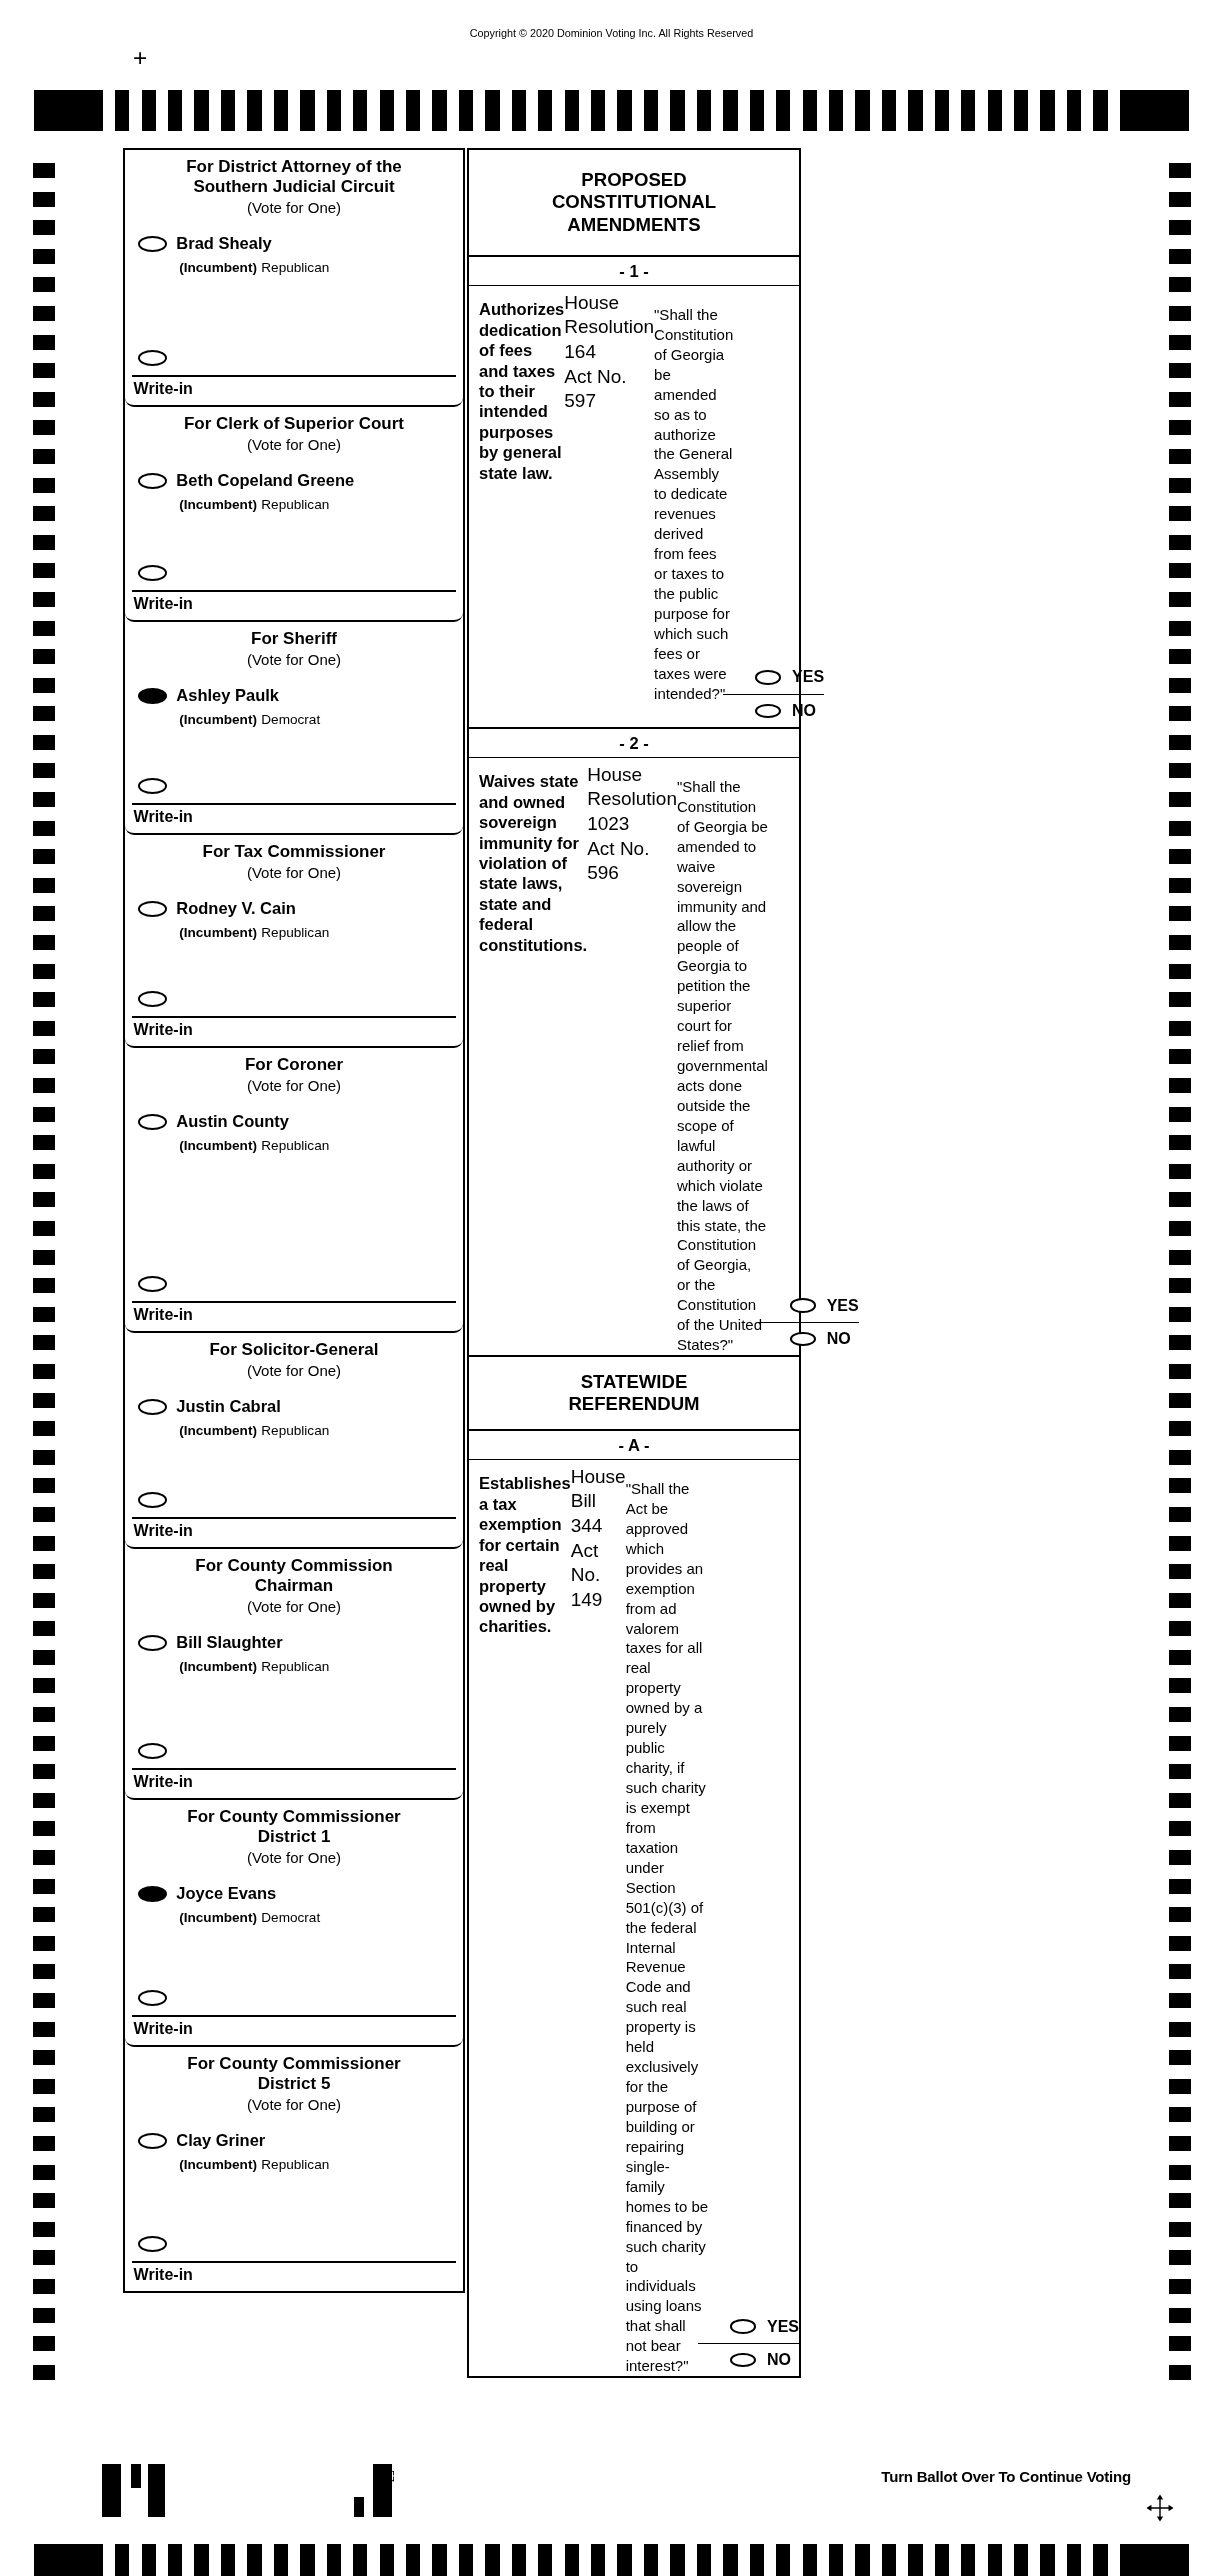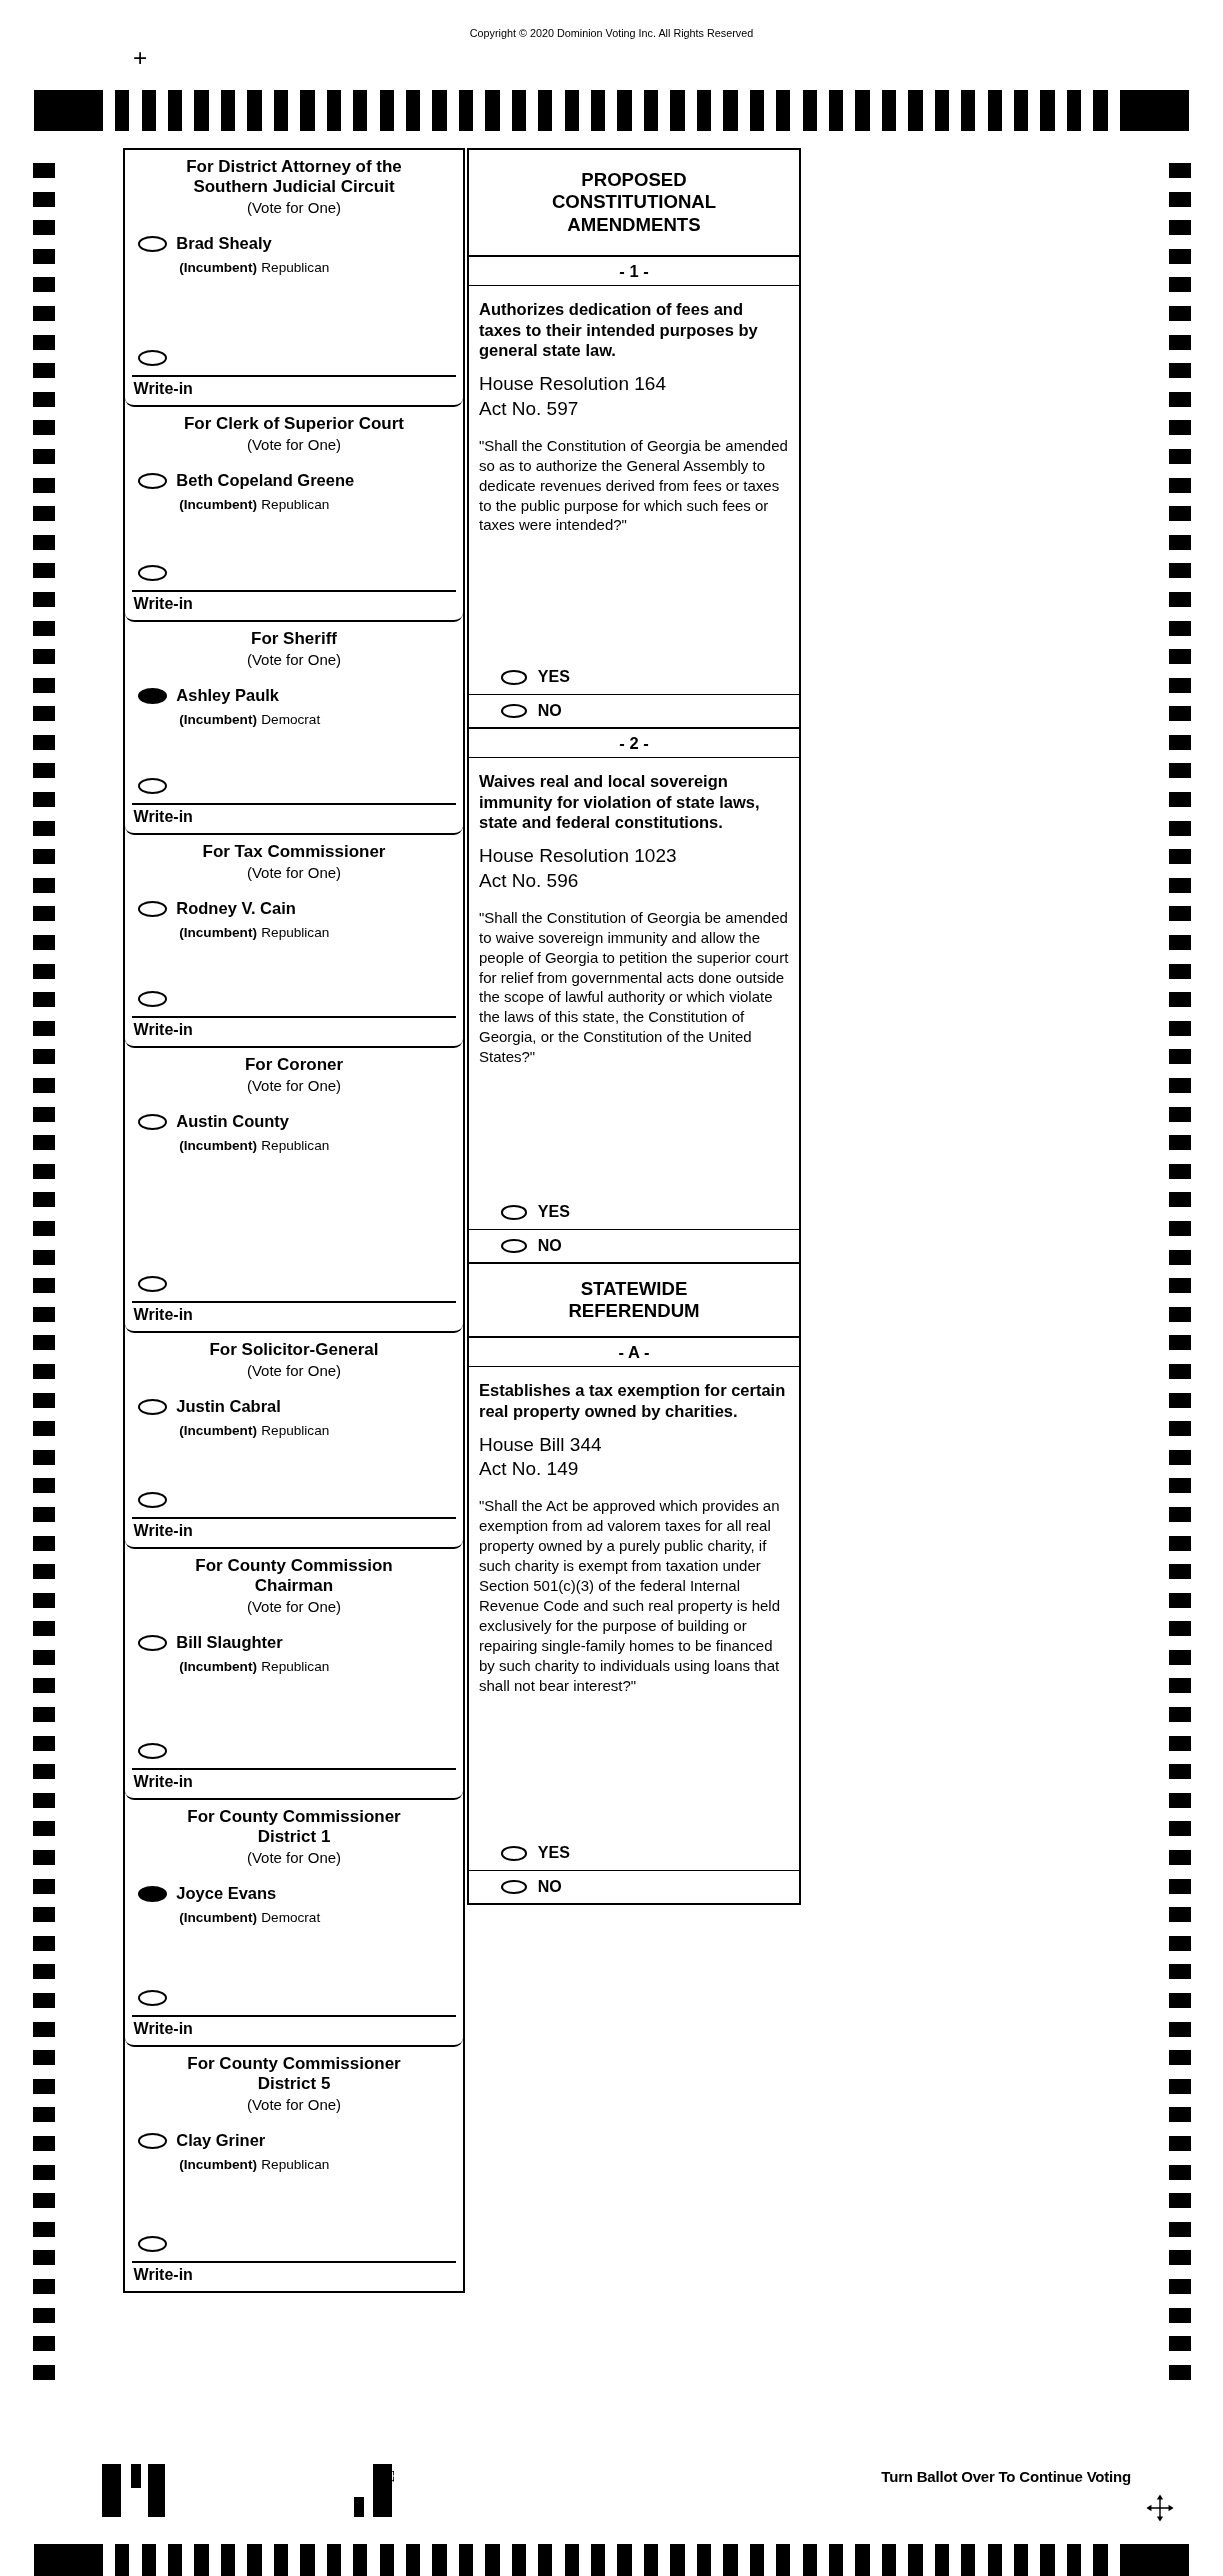--- a/index.html
+++ b/index.html
@@ -61,21 +61,21 @@
   .col-right > .rsec:nth-child(2){min-height:472px}
   .col-right > .rsec:nth-child(3){min-height:535px}
   .col-right > .rsec:nth-child(4){min-height:74px}
   .col-right > .rsec:nth-child(5){min-height:565px}
 
   .header-sec { display: flex; align-items: center; justify-content: center; }
   .section-header { font-size: 18.6px; font-weight: bold; text-align: center; line-height: 1.2; white-space: pre-line; padding: 7.2px 4.3px; }
 
   .measure { display: flex; flex-direction: column; }
   .m-number { font-size: 16.5px; font-weight: bold; text-align: center; padding: 5px 0 4.3px; border-bottom: 1.4px solid #000; }
-  .m-body { flex: 1; display: flex; flex-direction: column; padding: 4.3px 10px 0; }
+  .m-body { flex: 1; display: flex; flex-direction: row; padding: 4.3px 10px 0; }
   .m-summary { font-size: 16.5px; font-weight: bold; line-height: 1.24; margin: 8.6px 0 11.5px; }
   .m-cite { font-size: 19px; line-height: 1.3; }
   .m-question { font-size: 15px; line-height: 1.33; margin-top: 14.3px; }
   .choices { margin: auto -10px 0; }
   .choice-row { display: flex; align-items: center; gap: 10.8px; padding: 7.2px 0 7.2px 32px; }
   .choice-row + .choice-row { border-top: 1.4px solid #000; }
   .choice-oval { width: 26px; height: 14.3px; margin-top: 0; }
   .choice-label { font-size: 16px; font-weight: bold; }
 
   
@@ -493,21 +493,21 @@
             <div class="choice-row">
               <span class="oval choice-oval"></span>
               <span class="choice-label">NO</span>
             </div>
           </div>
         </div>
       </section>
       <section class="rsec measure">
         <div class="m-number">- 2 -</div>
         <div class="m-body">
-          <div class="m-summary">Waives real and local sovereign immunity for violation of state laws, state and federal constitutions.</div>
+          <div class="m-summary">Waives state and owned sovereign immunity for violation of state laws, state and federal constitutions.</div>
           <div class="m-cites">
             <div class="m-cite">House Resolution 1023</div>
             <div class="m-cite">Act No. 596</div>
           </div>
           <div class="m-question">"Shall the Constitution of Georgia be amended to waive sovereign immunity and allow the people of Georgia to petition the superior court for relief from governmental acts done outside the scope of lawful authority or which violate the laws of this state, the Constitution of Georgia, or the Constitution of the United States?"</div>
           <div class="choices">
             <div class="choice-row">
               <span class="oval choice-oval"></span>
               <span class="choice-label">YES</span>
             </div>

